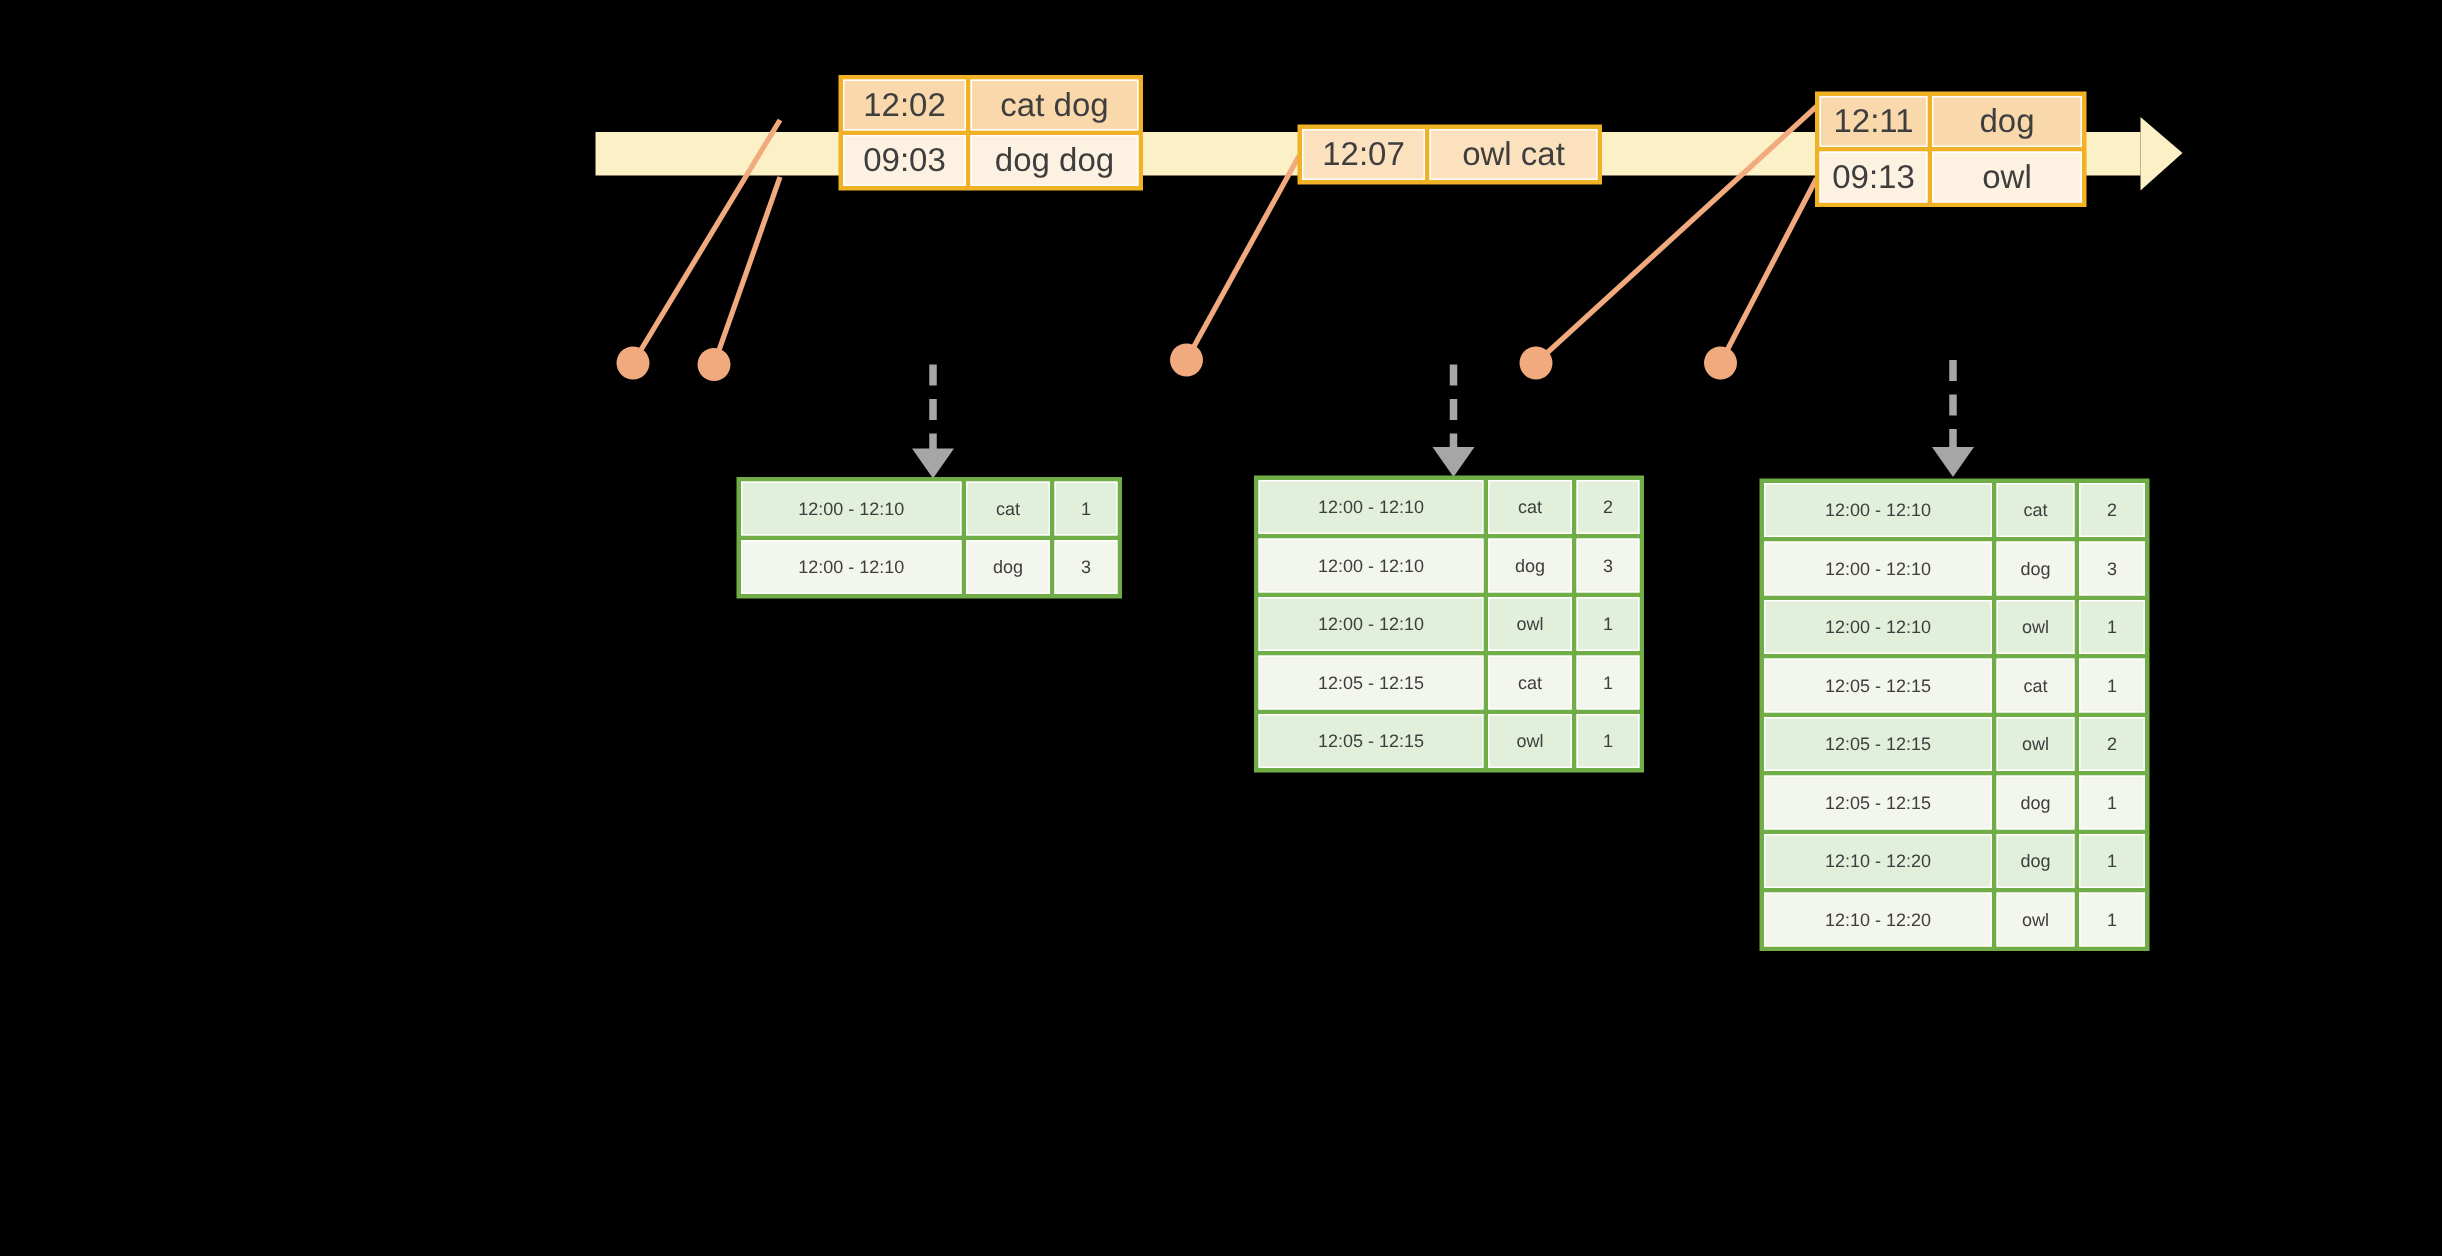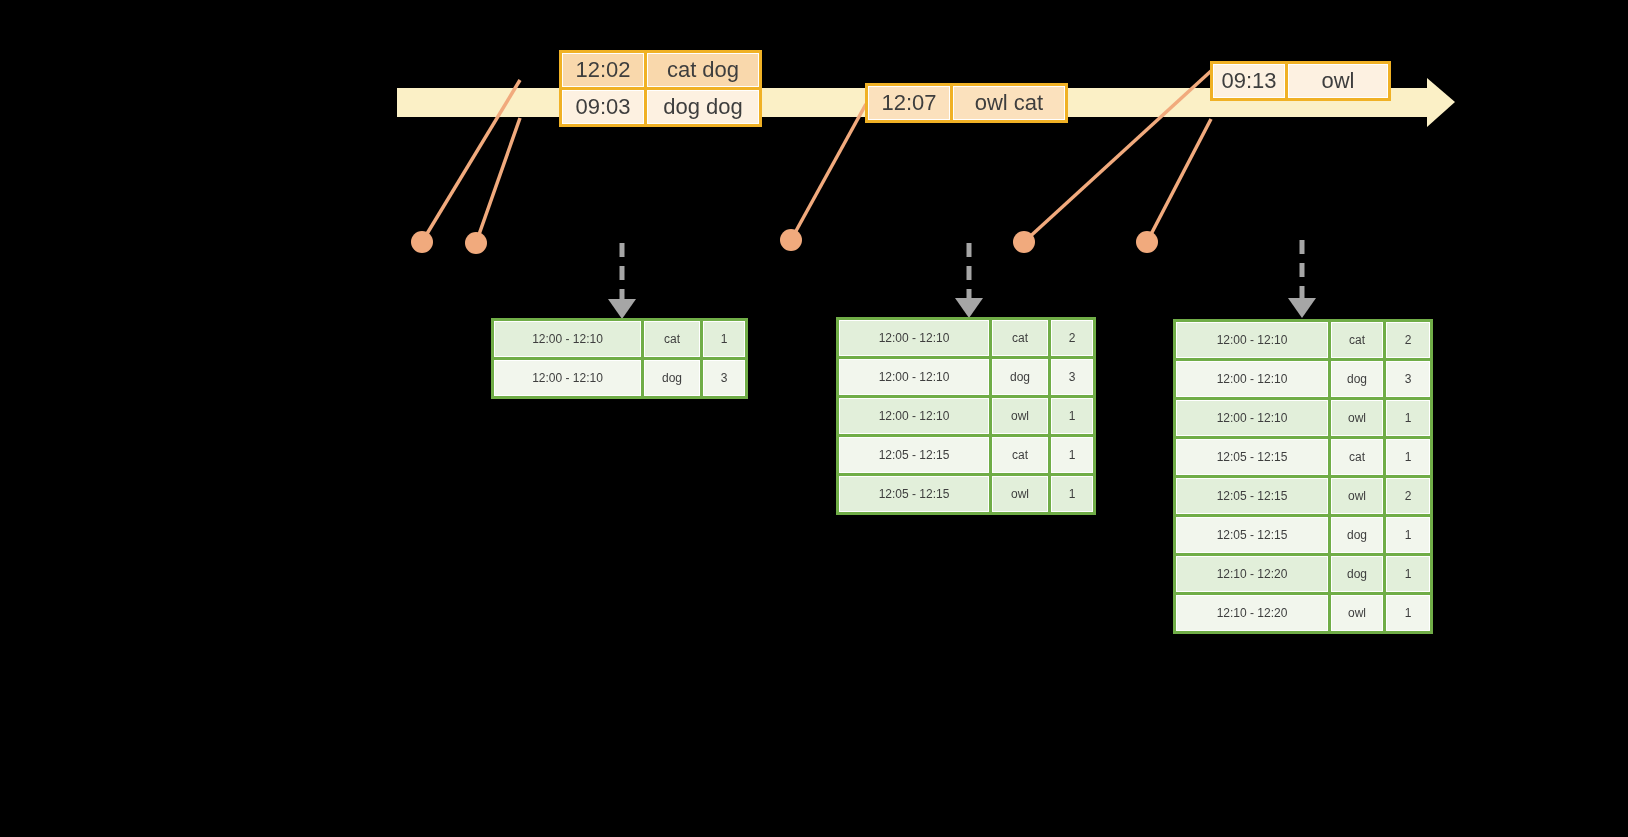--- a/index.html
+++ b/index.html
@@ -108,20 +108,24 @@
     <tbody>
         <tr class="et-mid">
       <td class="time">12:07</td>
       <td class="words">owl cat</td>
     </tr>
   </tbody>
     </table>
 
   <table id="et3" class="et et3">
     <tbody>
+        <tr class="et-dark">
+      <td class="time">12:11</td>
+      <td class="words">dog</td>
+    </tr>
     <tr class="et-light">
       <td class="time">09:13</td>
       <td class="words">owl</td>
     </tr>
   </tbody>
     </table>
 
   <table id="gt1" class="gt gt1">
     <tbody>
         <tr class="g-dark">

